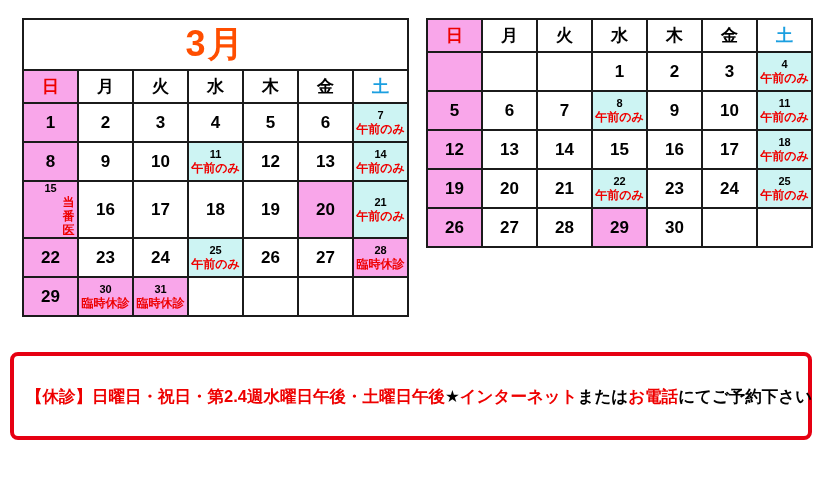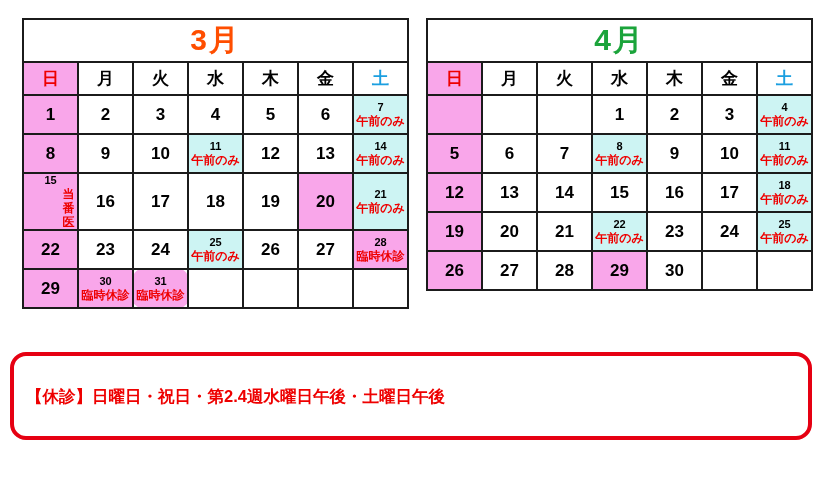--- a/index.html
+++ b/index.html
@@ -6,28 +6,28 @@
   html,body { width:830px; height:480px; background:#ffffff;
     font-family:"Liberation Sans","DejaVu Sans",sans-serif; }
   .page { position:relative; width:830px; height:480px; overflow:hidden; background:#fff; }
 
   table.calendar { position:absolute; top:18px; width:387px;
     border-collapse:collapse; table-layout:fixed; background:#fff; }
   #cal-0 { left:22px; }
   #cal-1 { left:426px; }
   .calendar td { border:2px solid #1b1b1b; text-align:center; vertical-align:middle;
     font-weight:bold; overflow:hidden; }
-  td.cal-title { height:37px; font-size:30px; letter-spacing:2px; background:#fff; }
+  td.cal-title { height:37px; font-size:36px; letter-spacing:2px; background:#fff; }
   td.wd { height:33px; font-size:17px; }
   td.cell { height:39px; font-size:17px; color:#000; }
   .cell .d-sm { font-size:11px; line-height:13px; color:#000; }
   .cell .note { font-size:12px; line-height:14px; letter-spacing:0; }
 
   .notice { position:absolute; left:10px; top:352px; width:802px; height:88px;
-    border:4px solid #e60012; border-radius:16px; background:#fff;
+    border:4px solid #e60012; border-radius:8px; background:#fff;
     display:flex; align-items:center; padding-left:12px; }
   .ncol { display:flex; flex-direction:column; }
   .ncol-0 { width:440px; }
   .nline { font-size:16.5px; font-weight:bold; line-height:28px; white-space:nowrap; color:#000; }
 </style>
 </head>
 <body>
 
 <div class="page">
   <table class="calendar" id="cal-0">
@@ -100,36 +100,33 @@
             <div class="d-sm">28</div>
             <div class="note" style="color: rgb(238, 0, 0);">臨時休診</div>
           </td>
         </tr>
         <tr>
           <td class="cell" style="background: rgb(249, 166, 234);">29</td>
           <td class="cell" style="background: rgb(249, 166, 234);">
             <div class="d-sm">30</div>
             <div class="note" style="color: rgb(238, 0, 0);">臨時休診</div>
           </td>
-          <td class="cell" style="background: rgb(249, 166, 234); border-radius: 9px;">
+          <td class="cell" style="background: rgb(249, 166, 234);">
             <div class="d-sm">31</div>
             <div class="note" style="color: rgb(238, 0, 0);">臨時休診</div>
           </td>
           <td class="cell" style="background: rgb(255, 255, 255);"></td>
           <td class="cell" style="background: rgb(255, 255, 255);"></td>
           <td class="cell" style="background: rgb(255, 255, 255);"></td>
           <td class="cell" style="background: rgb(255, 255, 255);"></td>
         </tr>
       </tbody>
     </table>
   <table class="calendar" id="cal-1">
       <tbody>
-        <tr>
-          <td colspan="7" class="cal-title" style="color: rgb(27, 164, 59);">4月</td>
-        </tr>
         <tr>
           <td class="wd" style="color: rgb(238, 0, 0); background: rgb(249, 166, 234);">日</td>
           <td class="wd" style="color: rgb(0, 0, 0); background: rgb(255, 255, 255);">月</td>
           <td class="wd" style="color: rgb(0, 0, 0); background: rgb(255, 255, 255);">火</td>
           <td class="wd" style="color: rgb(0, 0, 0); background: rgb(255, 255, 255);">水</td>
           <td class="wd" style="color: rgb(0, 0, 0); background: rgb(255, 255, 255);">木</td>
           <td class="wd" style="color: rgb(0, 0, 0); background: rgb(255, 255, 255);">金</td>
           <td class="wd" style="color: rgb(27, 159, 224); background: rgb(255, 255, 255);">土</td>
         </tr>
         <tr>
@@ -195,15 +192,16 @@
           <td class="cell" style="background: rgb(255, 255, 255);"></td>
           <td class="cell" style="background: rgb(255, 255, 255);"></td>
         </tr>
       </tbody>
     </table>
   <div class="notice" id="notice" style="border-color: rgb(230, 0, 18);">
       <div class="ncol ncol-0">
         <div class="nline"><span style="color: rgb(238, 0, 0);">【休診】</span><span style="color: rgb(238, 0, 0);">日曜日・祝日・第2.4週水曜日午後・土曜日午後</span></div>
       </div>
       <div class="ncol ncol-1">
+        <div class="nline"><span style="color: rgb(0, 0, 0);">★</span><span style="color: rgb(238, 0, 0);">インターネット</span><span style="color: rgb(0, 0, 0);">または</span><span style="color: rgb(238, 0, 0);">お電話</span><span style="color: rgb(0, 0, 0);">にてご予約下さい</span></div>
       </div>
     </div>
 </div>
 
 </body></html>

